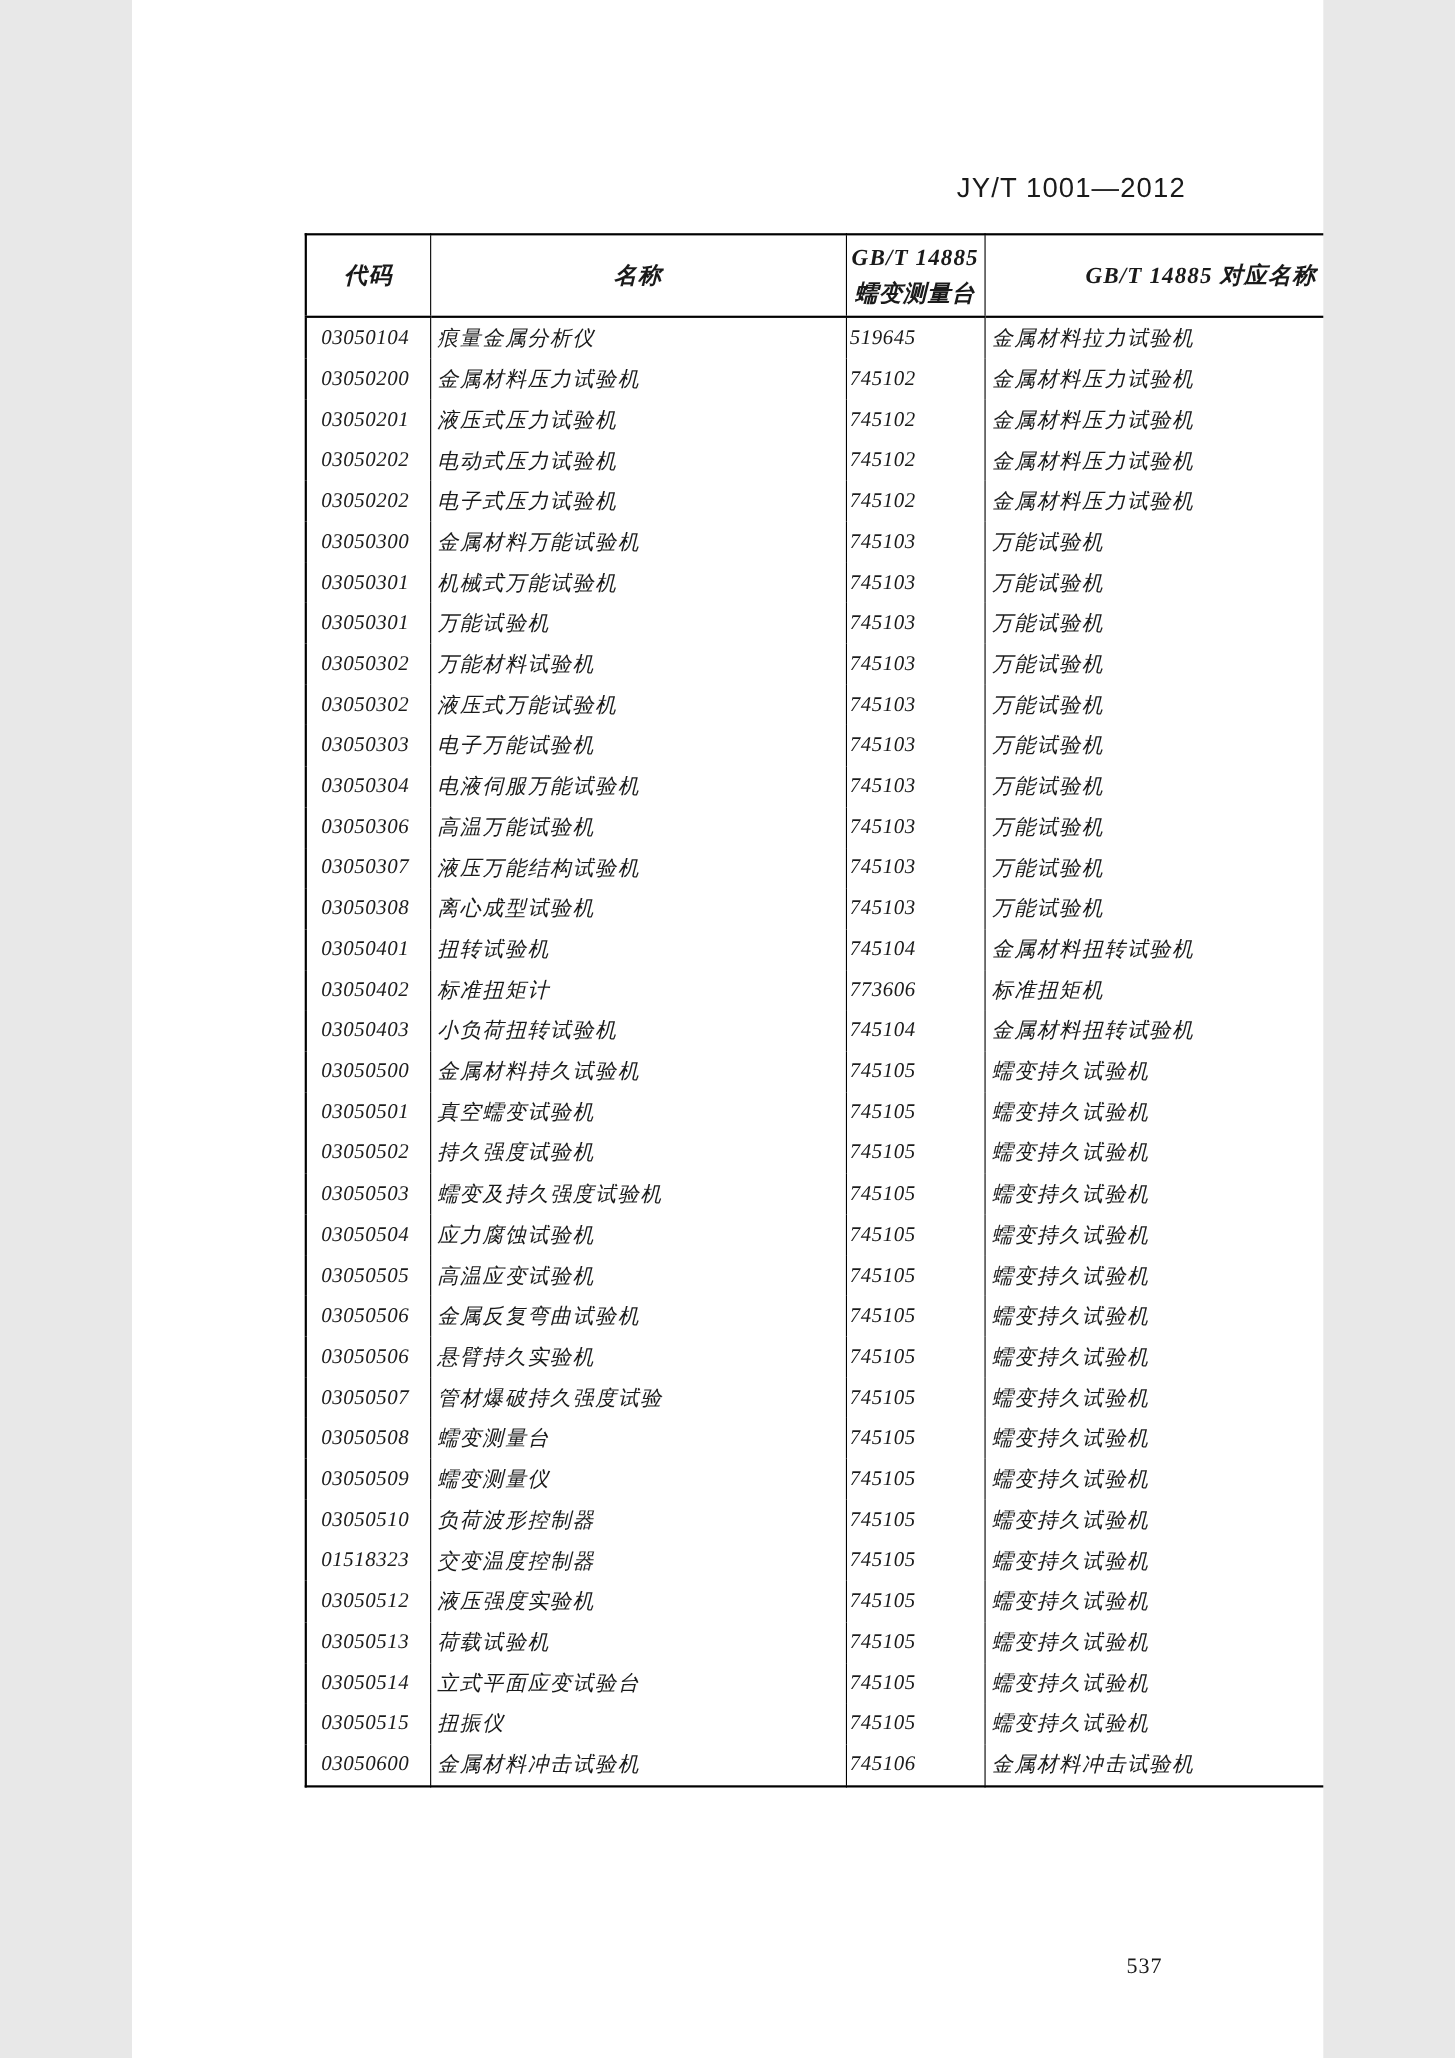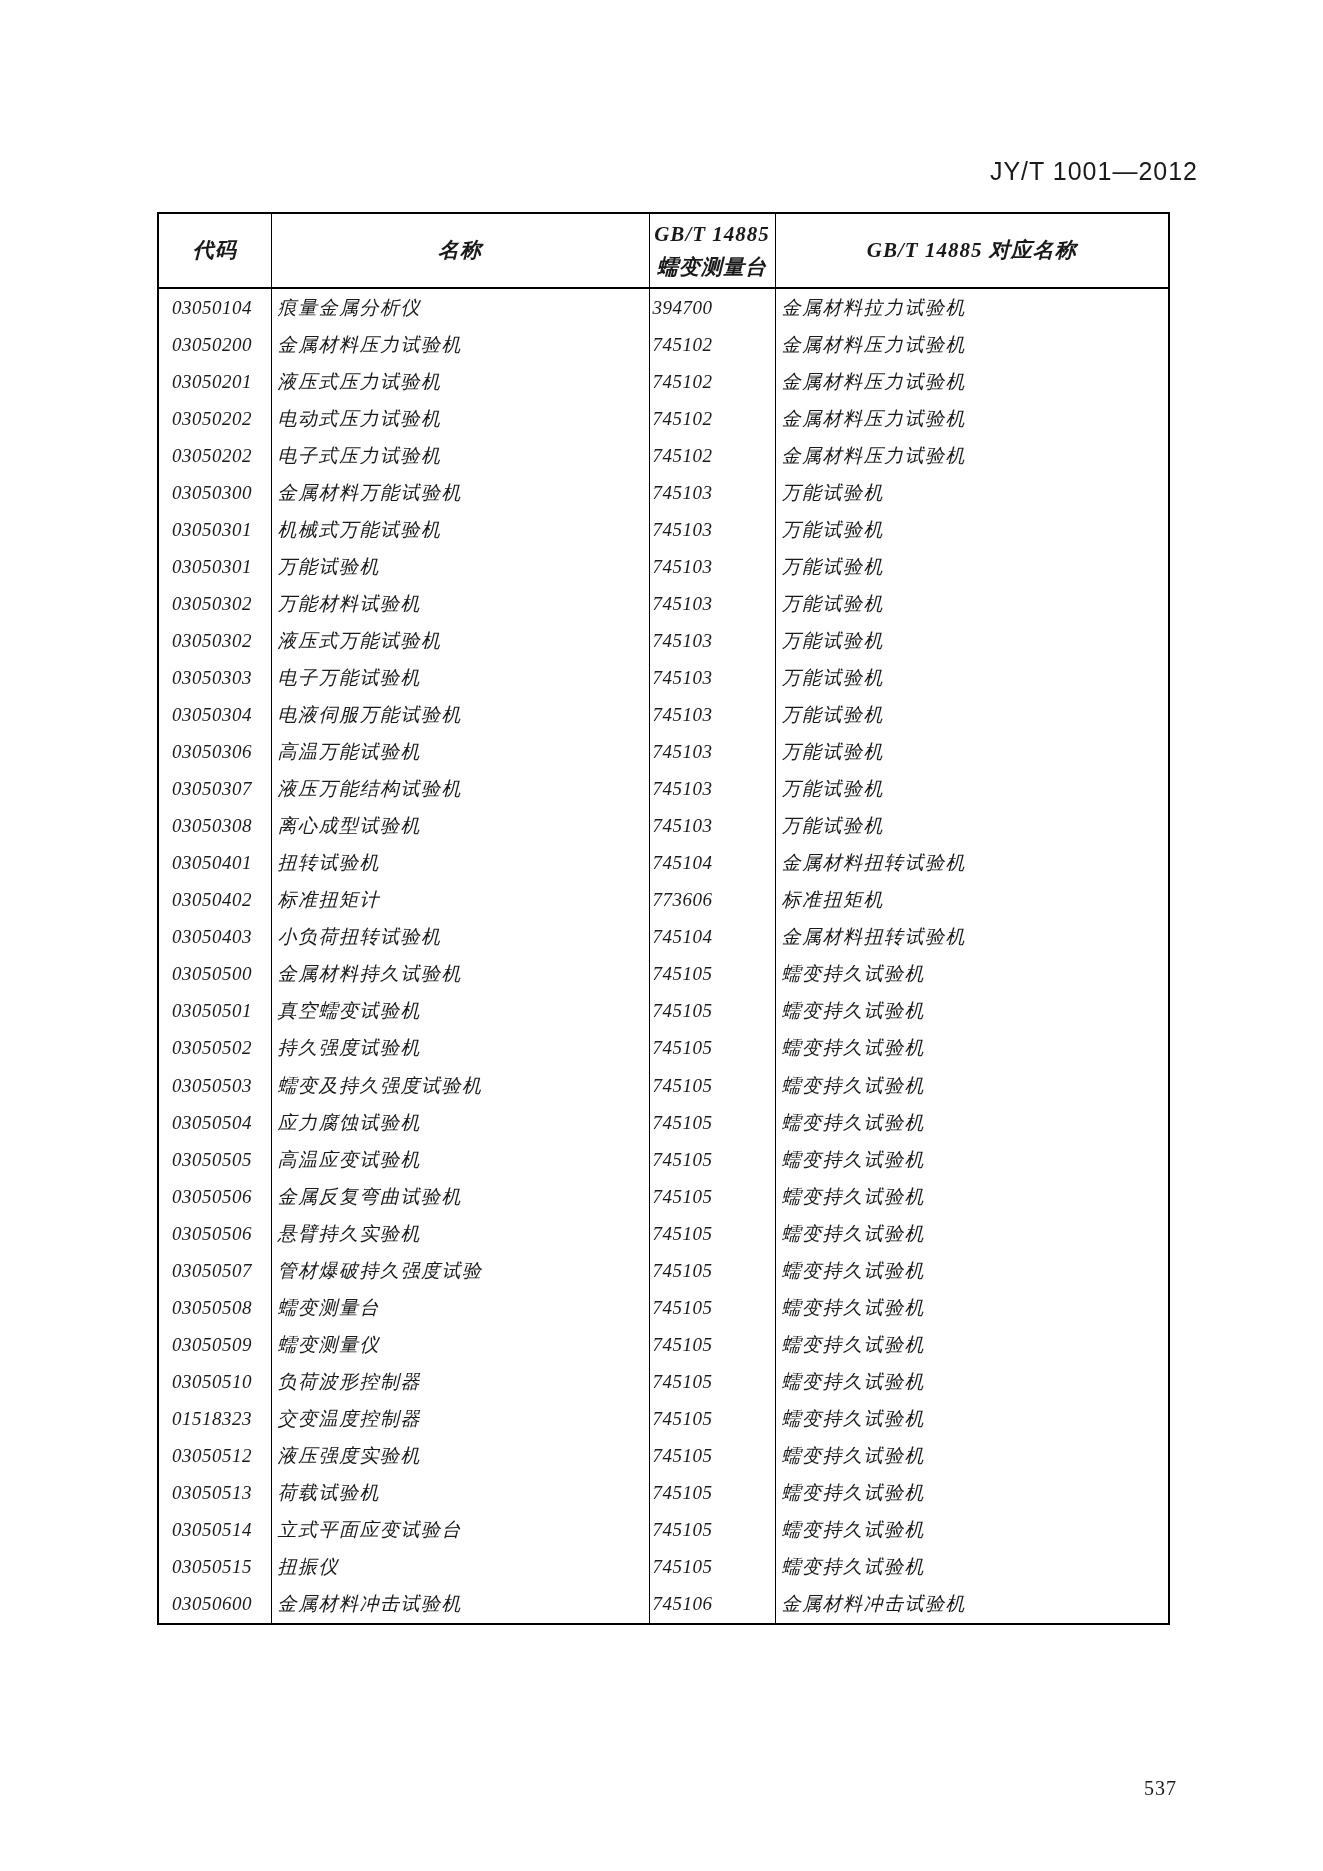--- a/index.html
+++ b/index.html
@@ -2,21 +2,21 @@
 <html><head>
 <meta charset="utf-8">
 <style>
   html, body {
     margin: 0;
     padding: 0;
     background: #e8e8e8;
   }
   .page {
     position: relative;
-    width: 1323px;
+    width: 1083px;
     height: 1871px;
     margin: 0 auto;
     background: #ffffff;
     color: #1a1a1a;
     font-family: "Liberation Serif", "DejaVu Serif", serif;
     overflow: hidden;
   }
   .doc-number {
     position: absolute;
     top: 157px;
@@ -98,21 +98,21 @@
           <div>GB/T 14885</div>
           <div>蠕变测量台</div>
         </th>
         <th>GB/T 14885 对应名称</th>
       </tr>
     </thead>
     <tbody id="table-body">
         <tr>
           <td class="col-code">03050104</td>
           <td class="col-name">痕量金属分析仪</td>
-          <td class="col-gbt-code">394700</td>
+          <td class="col-gbt-code">519645</td>
           <td class="col-gbt-name">金属材料拉力试验机</td>
         </tr>
         <tr>
           <td class="col-code">03050200</td>
           <td class="col-name">金属材料压力试验机</td>
           <td class="col-gbt-code">745102</td>
           <td class="col-gbt-name">金属材料压力试验机</td>
         </tr>
         <tr>
           <td class="col-code">03050201</td>

